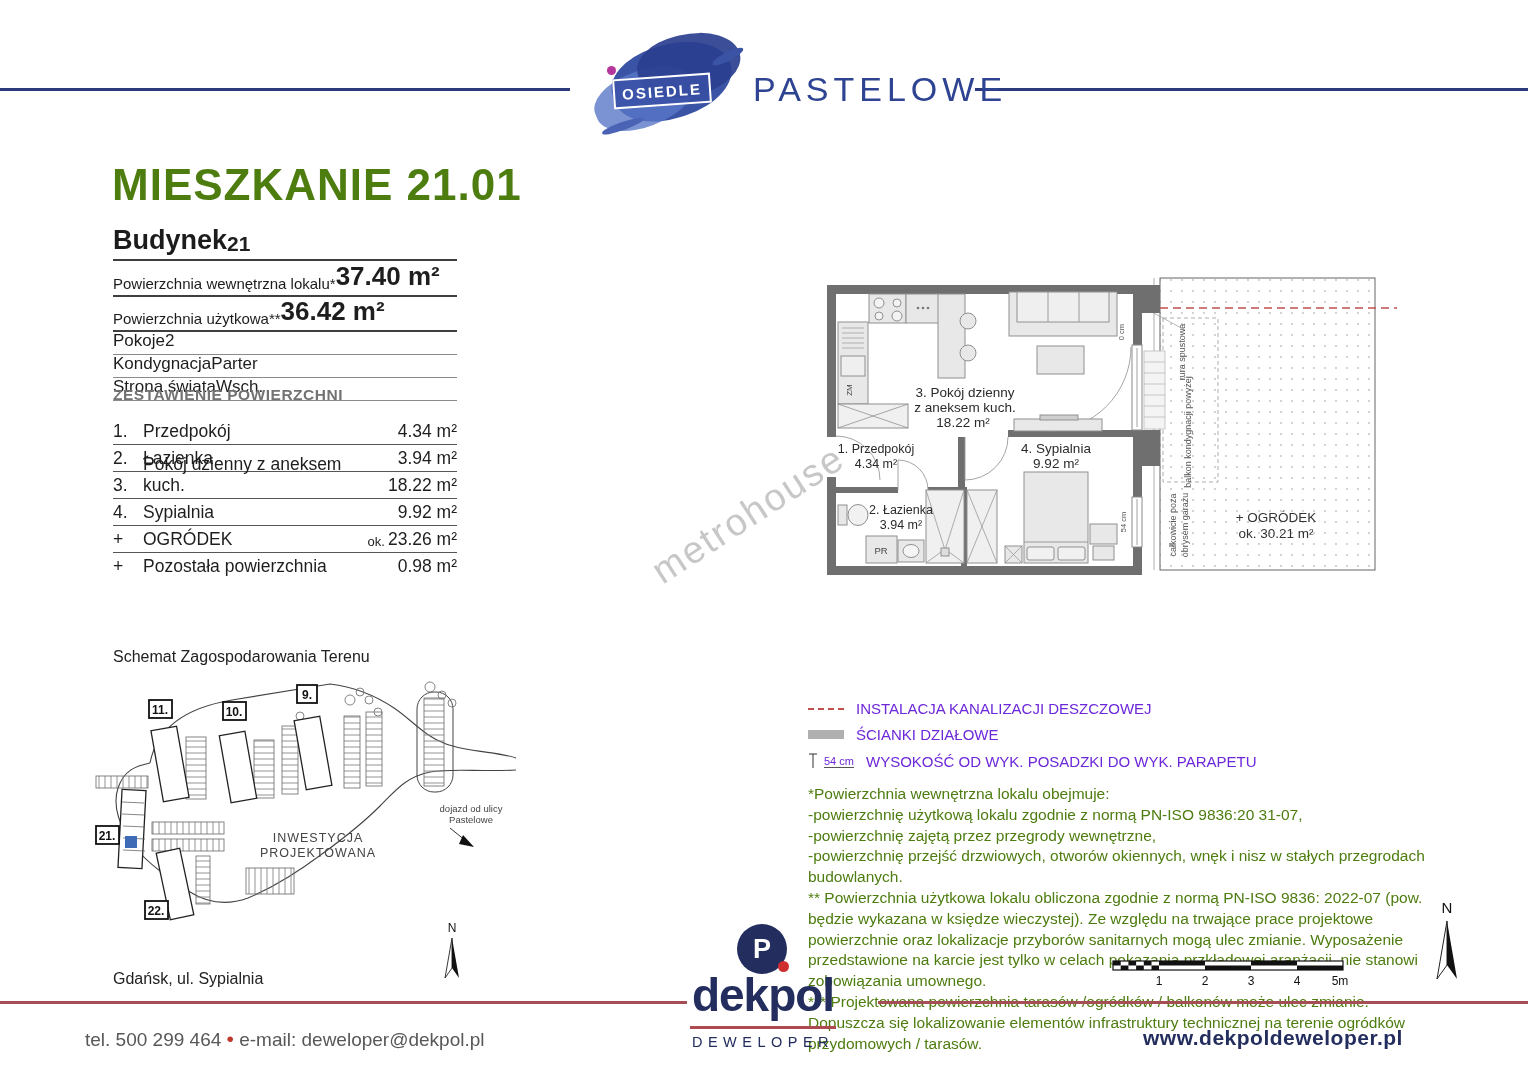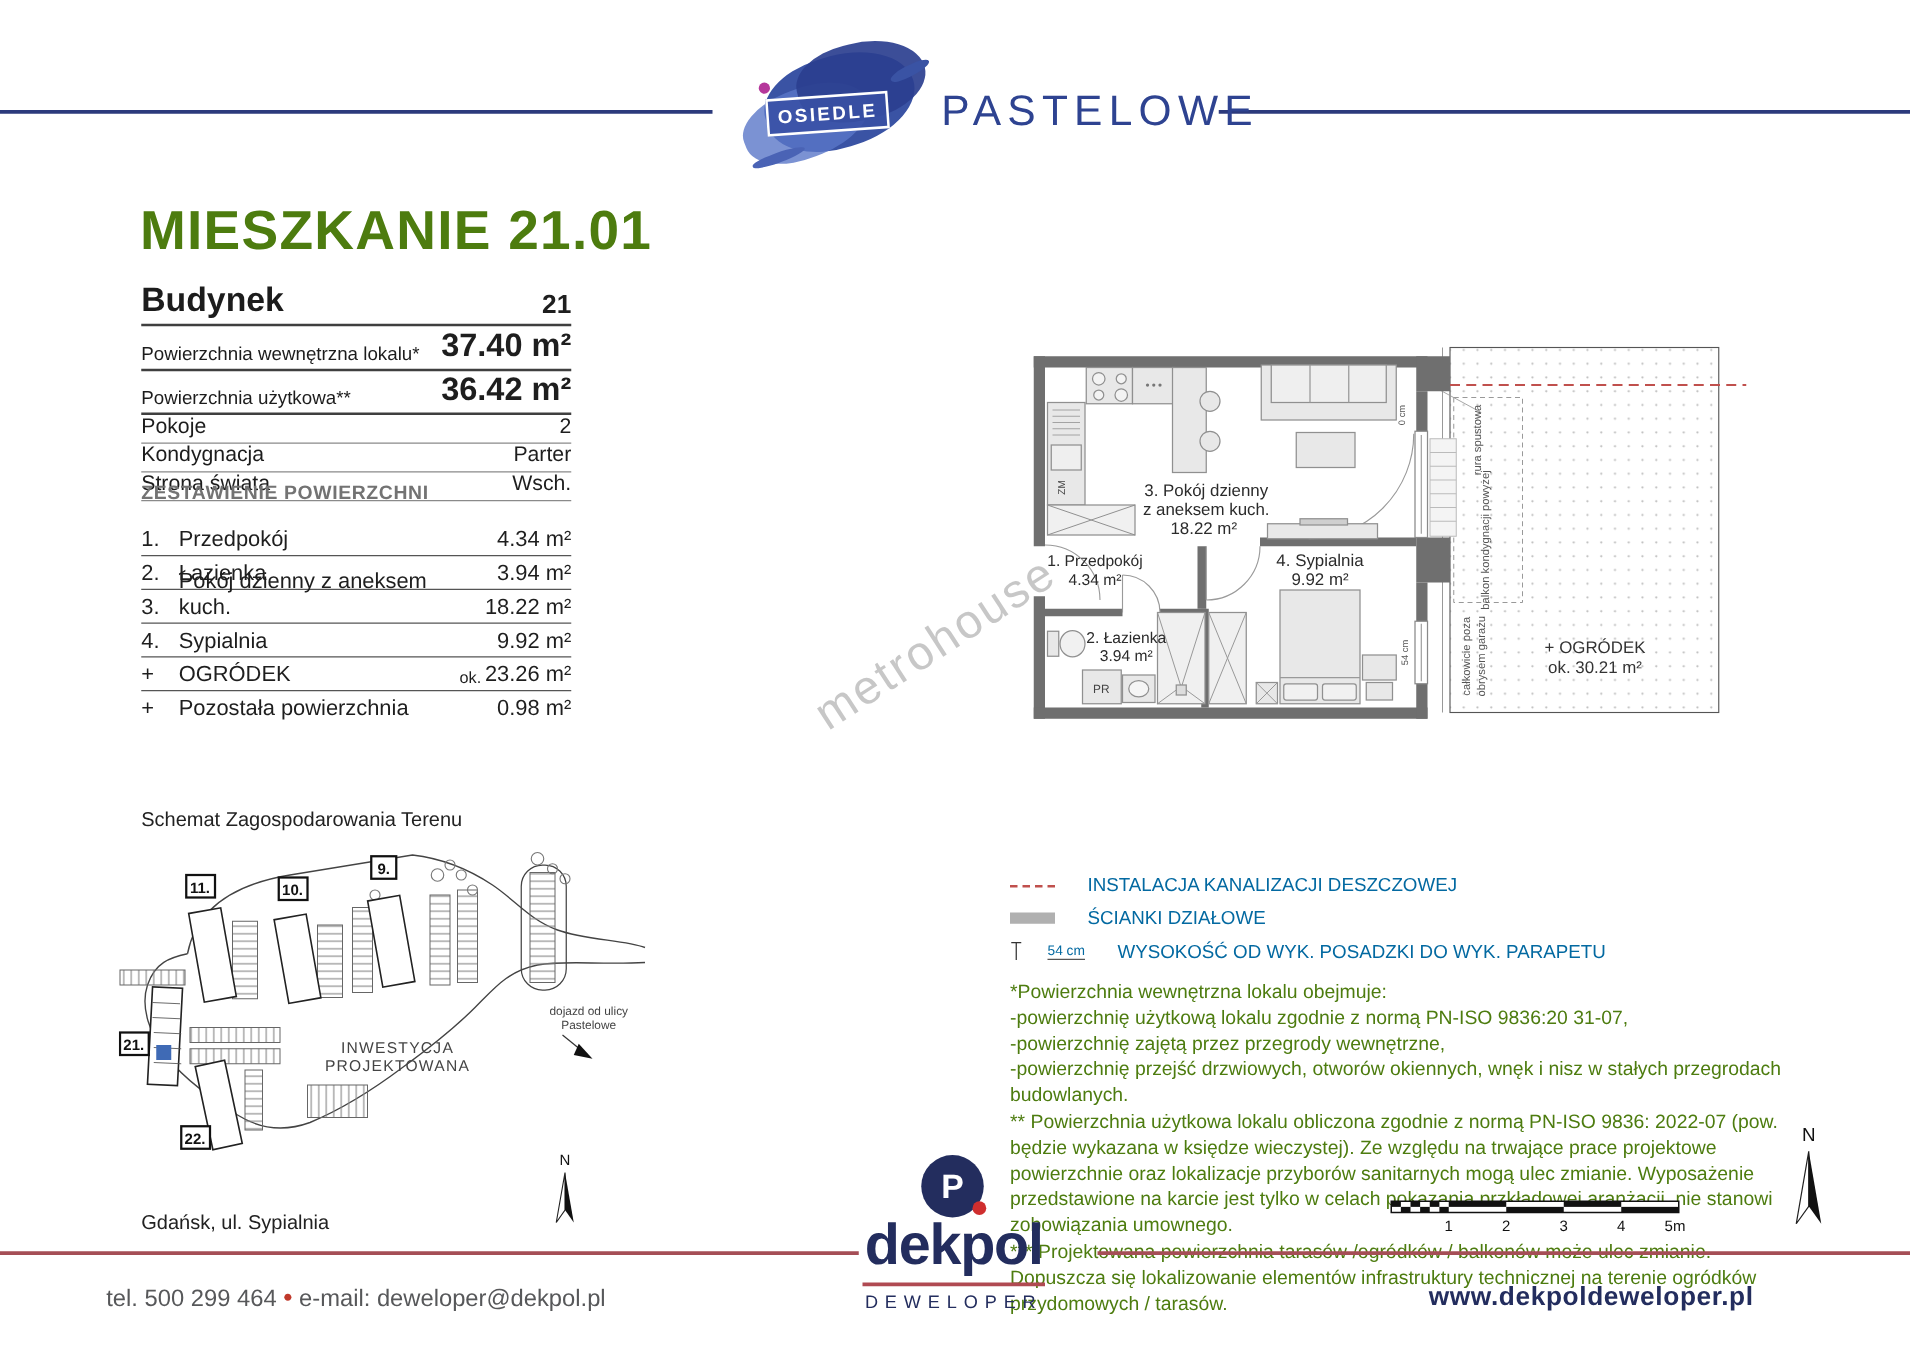--- a/index.html
+++ b/index.html
@@ -18,21 +18,21 @@
   .b5{left:8px;top:92px;width:44px;height:8px;background:#4a63b5;transform:rotate(-20deg)}
   .pinkdot{left:14px;top:36px;width:9px;height:9px;border-radius:50%;background:#b5379b;position:absolute}
   .osiedle-box{position:absolute;left:20px;top:46px;width:94px;height:26px;border:2px solid #fff;
        background:rgba(56,80,165,.85);transform:rotate(-4deg);display:flex;align-items:center;justify-content:center;
        color:#fff;font-size:15px;font-weight:bold;letter-spacing:2px}
   .pastelowe{left:753px;top:70px;font-size:34px;letter-spacing:5px;color:#2e4391;font-weight:500}
 
   
   .main-title{left:112px;top:160px;font-size:44px;font-weight:bold;color:#4d7c0f;letter-spacing:1px}
   .info{left:113px;top:224px;width:344px}
-  .irow{display:flex;justify-content:space-between;align-items:flex-end;padding-bottom:3px}
+  .irow{display:flex;justify-content:flex-start;align-items:flex-end;padding-bottom:3px}
   .irow .lab{color:#1c1c1c}
   .r1{height:32px;border-bottom:2px solid #3f3f3f}
   .r1 .lab{font-size:27px;font-weight:600}
   .r1 .val{font-size:21px;font-weight:600}
   .r2{height:31px;border-bottom:2px solid #3f3f3f}
   .r2 .lab,.r3 .lab{font-size:15px}
   .r2 .val,.r3 .val{font-size:26px;font-weight:600}
   .r3{height:30px;border-bottom:2px solid #3f3f3f}
   .rs{height:19px;border-bottom:1px solid #8a8a8a;font-size:17px}
 
@@ -41,21 +41,21 @@
   .areas h3{margin:0 0 14px 0;font-size:15.5px;font-weight:600;letter-spacing:.5px;color:#737373}
   .arow{display:flex;align-items:flex-end;height:24px;border-bottom:1.2px solid #555;
         font-size:17.5px;padding-bottom:2px}
   .arow:last-child{border-bottom:none}
   .arow .no{width:30px}
   .arow .nm{flex:1}
   .arow .pfx{font-size:13px;margin-right:3px;align-self:flex-end;padding-bottom:1px}
 
   
   .legend{left:808px;top:700px;width:640px}
-  .lrow{display:flex;align-items:center;gap:26px;margin-bottom:9px;font-size:15px;color:#0369a1}
+  .lrow{display:flex;align-items:center;gap:12px;margin-bottom:9px;font-size:15px;color:#6d28d9}
   .dash-swatch{width:36px;border-top:2px dashed #c0504d}
   .wall-swatch{width:36px;height:9px;background:#b0b0b0}
   .sill-val{font-size:11px;border-bottom:1px solid #555;margin-left:-6px}
   .notes{left:808px;top:784px;width:632px;font-size:15.5px;line-height:20.8px;color:#4d7c0f}
   .notes p{margin:0}
 
   
   .map-title{left:113px;top:648px;font-size:16px;color:#222}
   .address{left:113px;top:970px;font-size:16px;color:#222}
 

